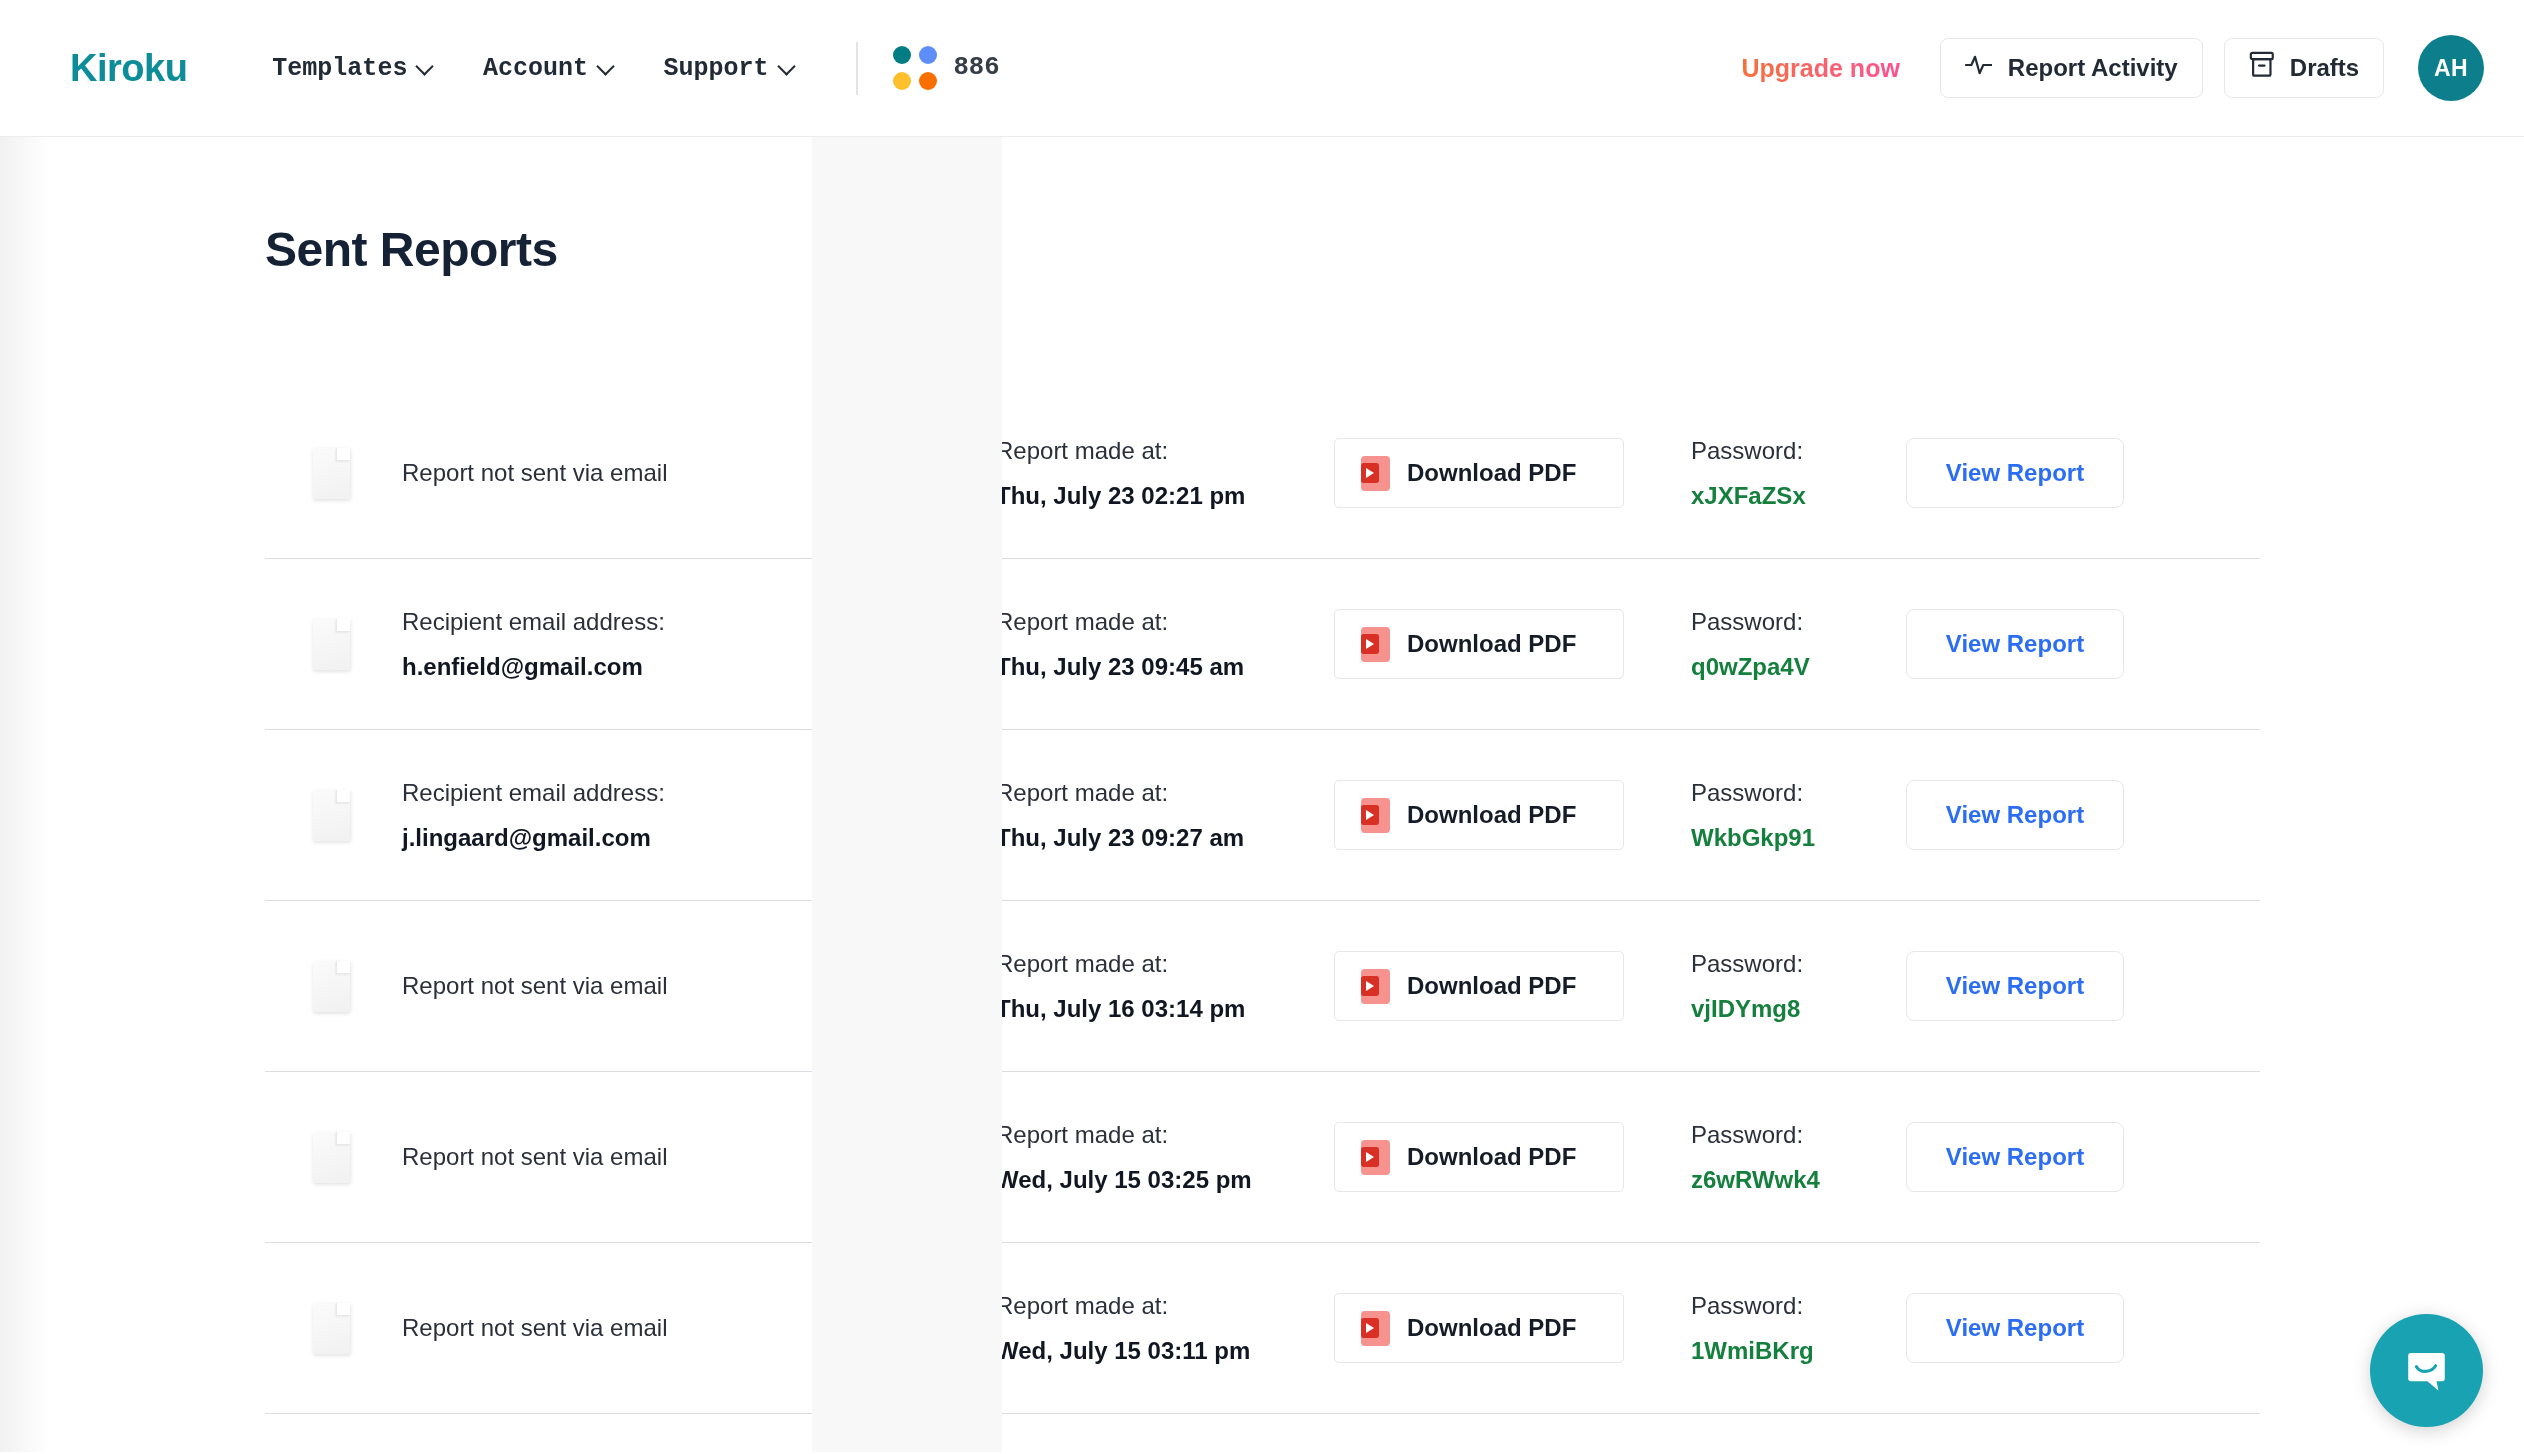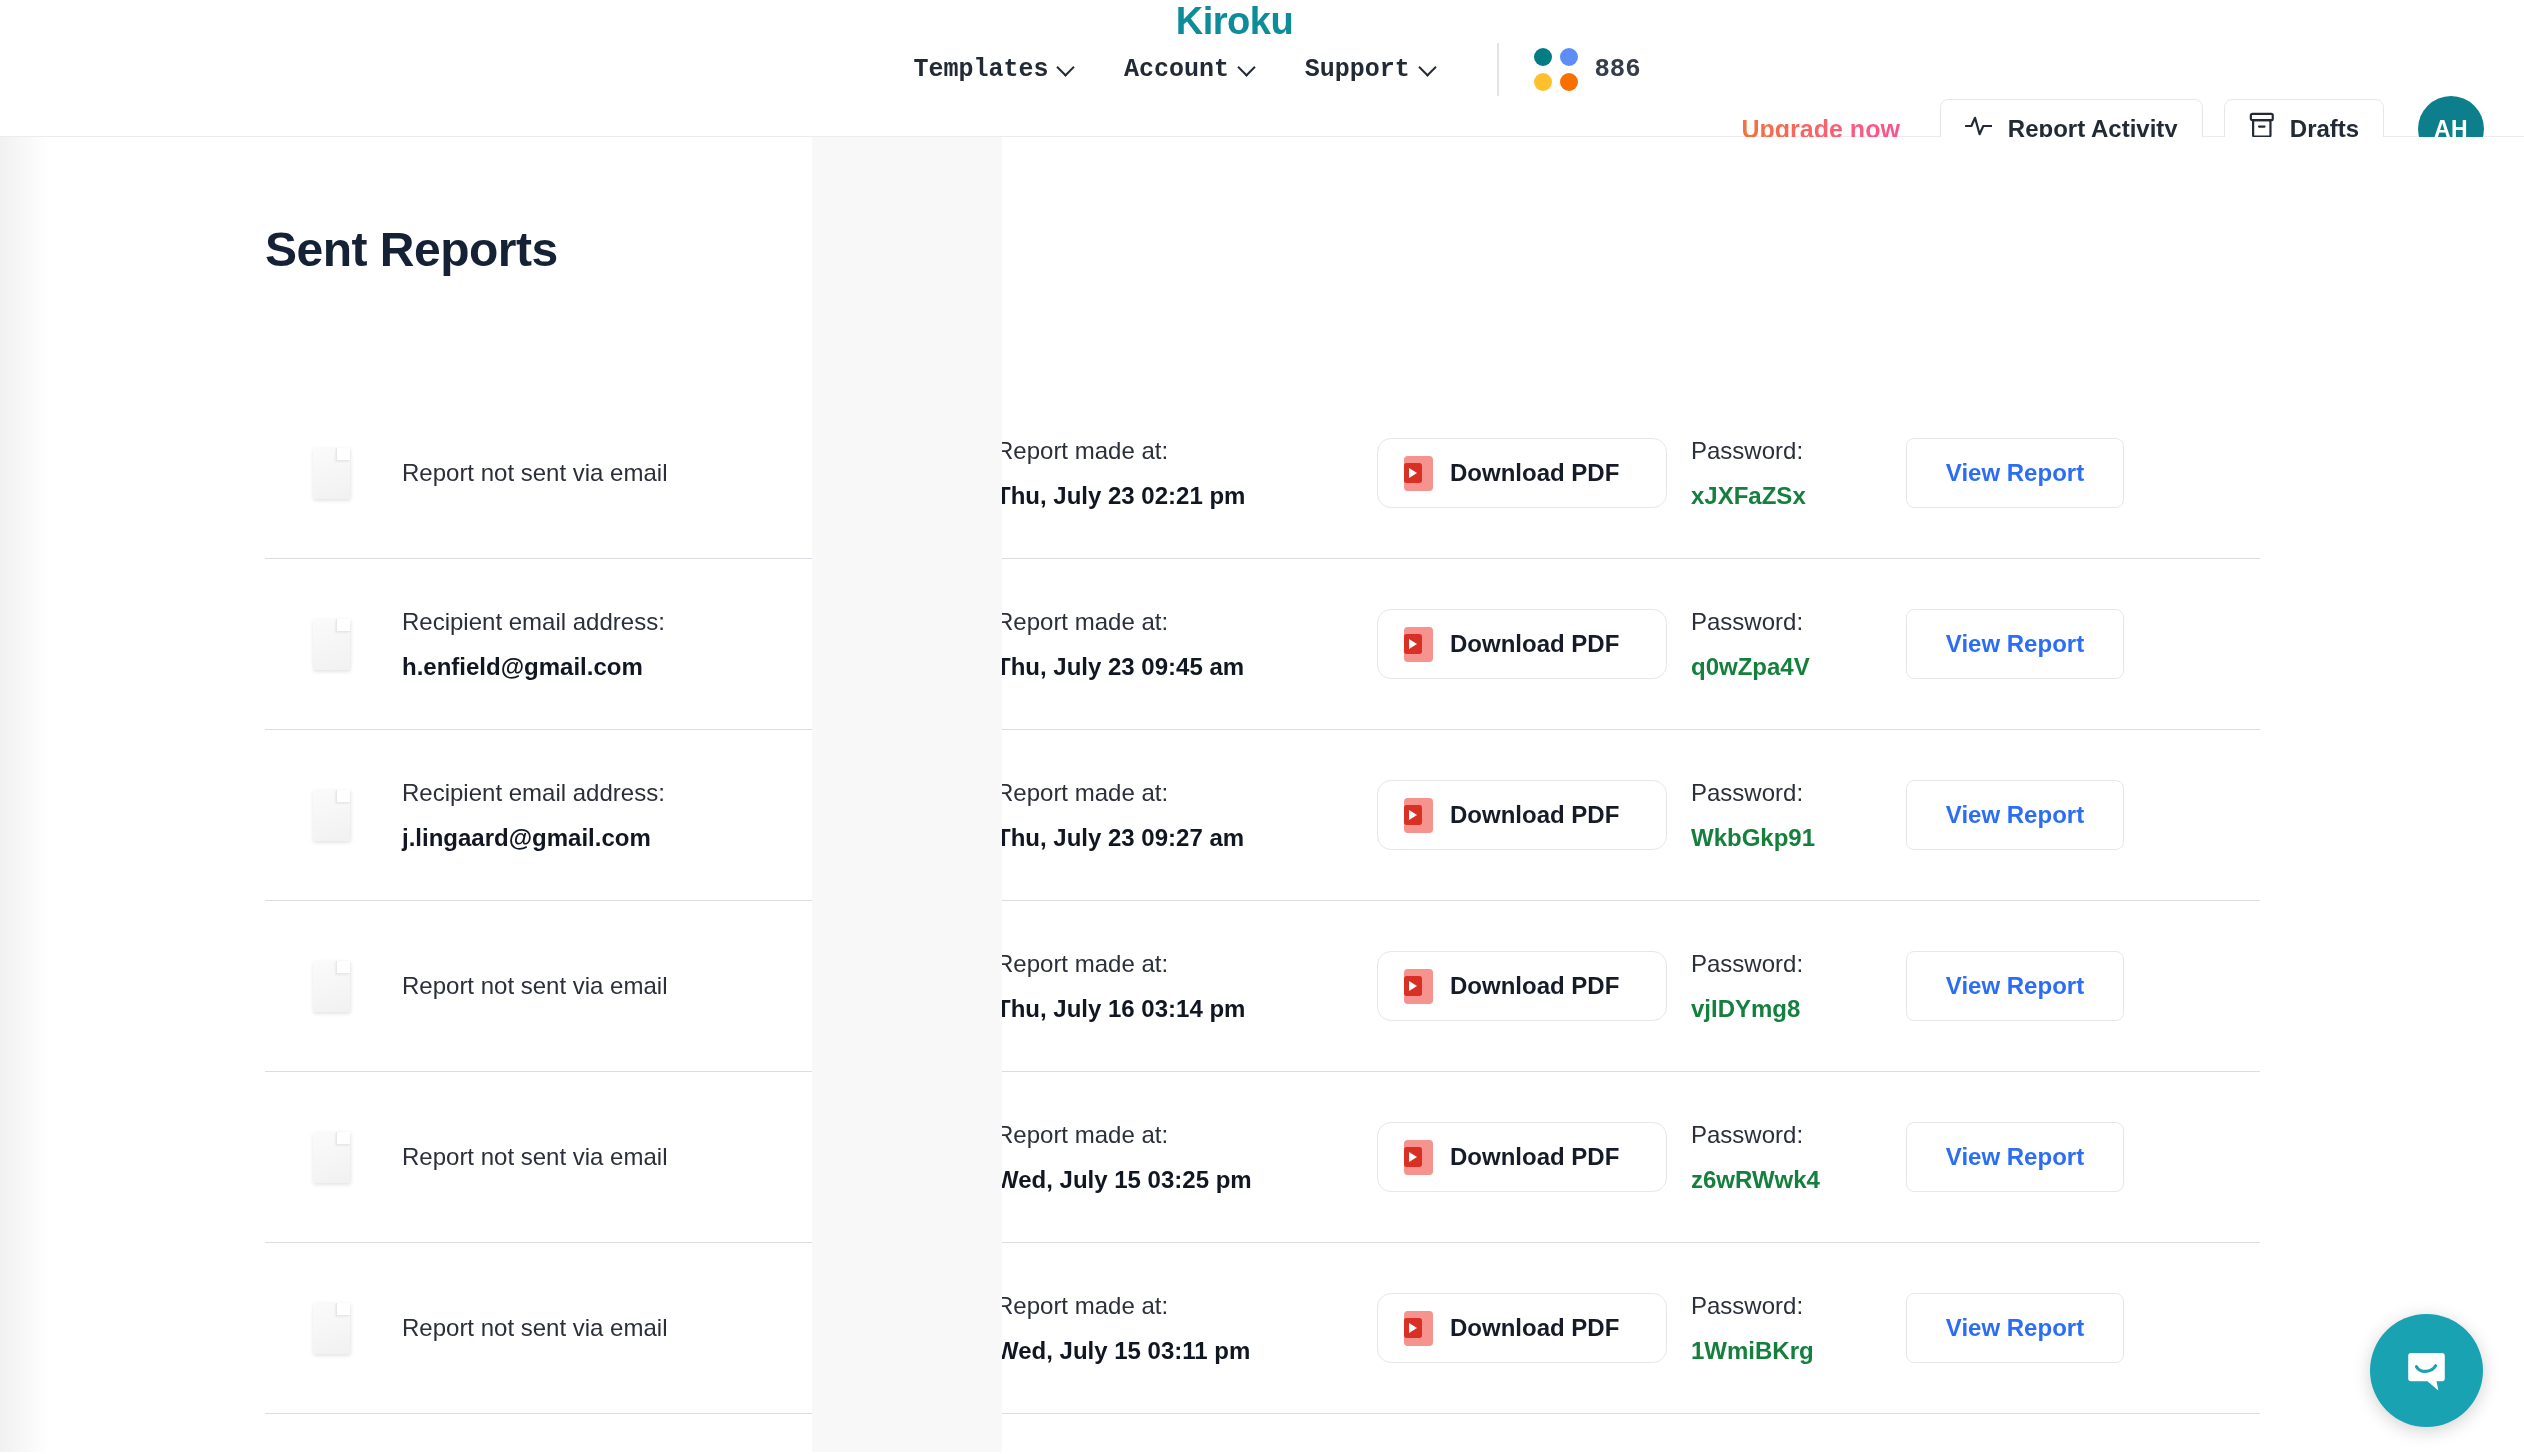--- a/index.html
+++ b/index.html
@@ -15,21 +15,20 @@
   
   .header {
     position: relative;
     height: 137px;
     width: 100%;
     background: #ffffff;
     border-bottom: 1.8px solid #ececef;
     display: flex;
     align-items: center;
     padding: 0 41px 0 70px;
-    flex-direction: column;
   }
   .logo {
     font-size: 38px;
     font-weight: 700;
     color: #0d8c99;
     letter-spacing: -0.5px;
     margin-right: 85px;
   }
   .nav {
     display: flex;
@@ -274,28 +273,27 @@
 
   .c-pdf { width: 357px; }
   .pdf-btn {
     display: flex;
     align-items: center;
     gap: 17.4px;
     width: 290px;
     height: 70px;
     padding: 0 25.6px;
     border: 1.8px solid #e7e7ea;
-    border-radius: 14px;
+    border-radius: 5px;
     background: #fff;
     font-size: 24px;
     font-weight: 700;
     color: #151c28;
     cursor: pointer;
     white-space: nowrap;
-    margin-left: 43px;
   }
   .pdf-icon {
     position: relative;
     width: 29px; height: 35px;
     background: #f7938e;
     border-radius: 3.7px;
     flex: none;
   }
   .pdf-icon::before {
     content: "";

